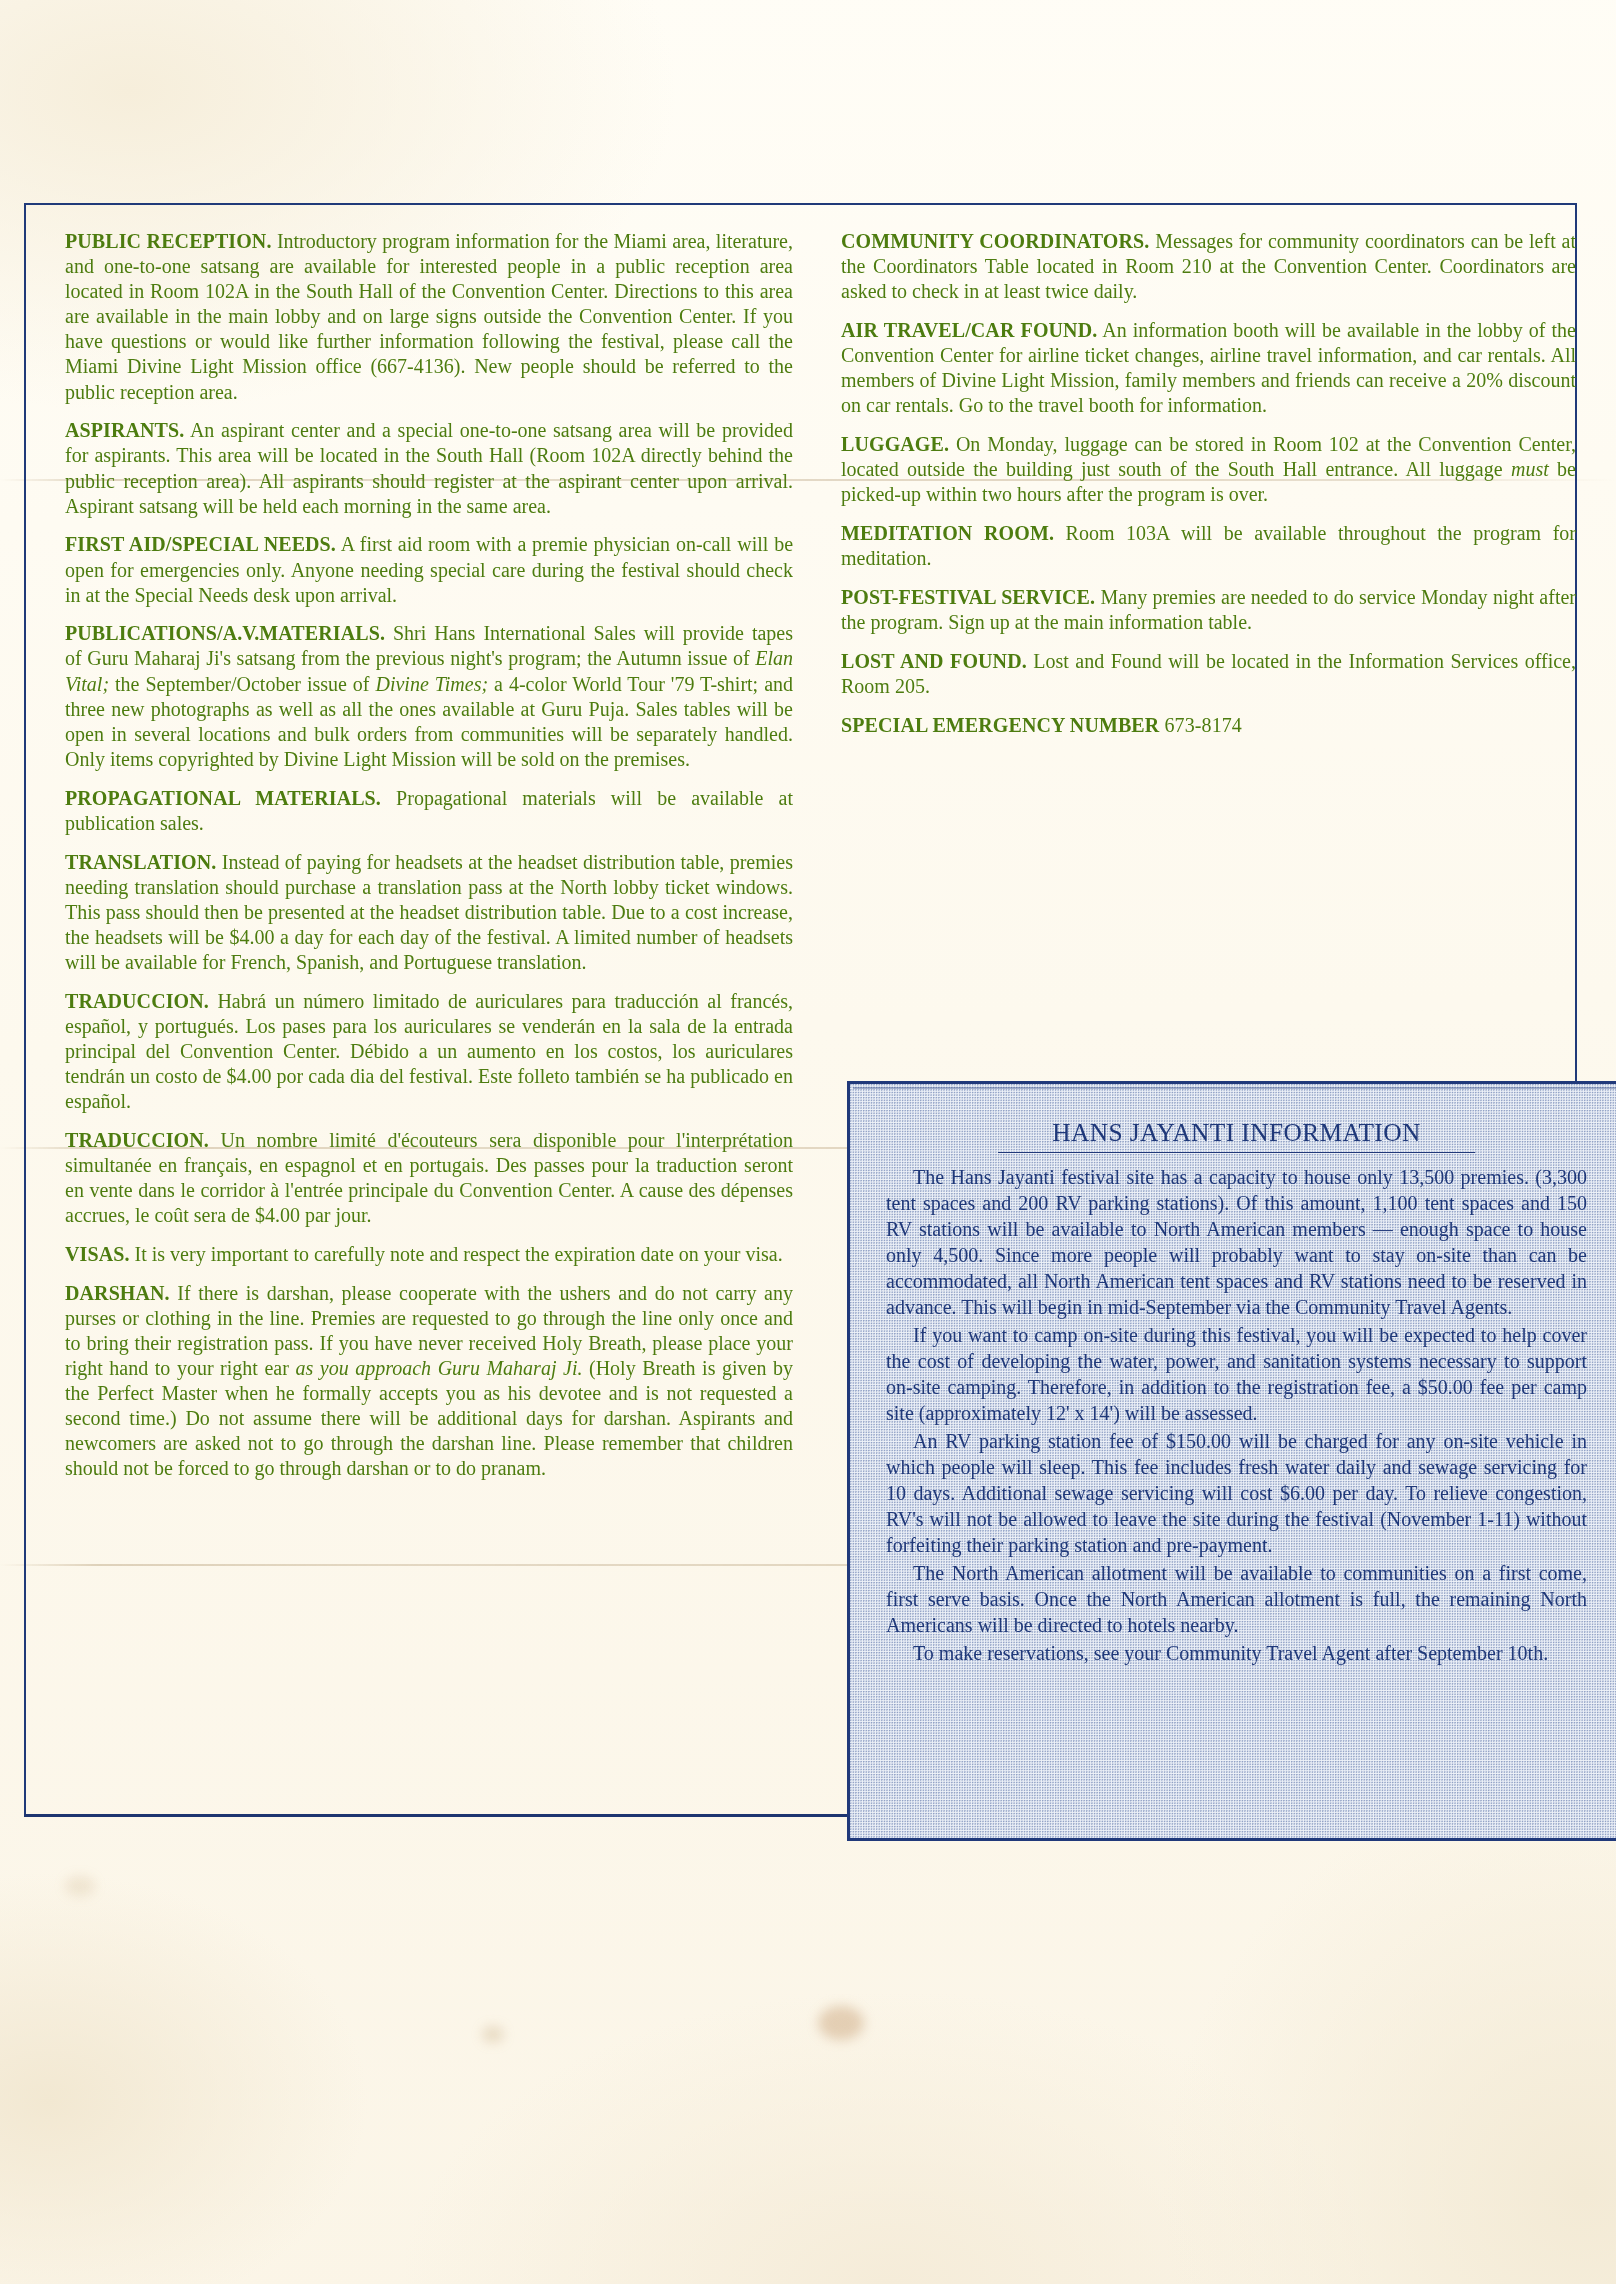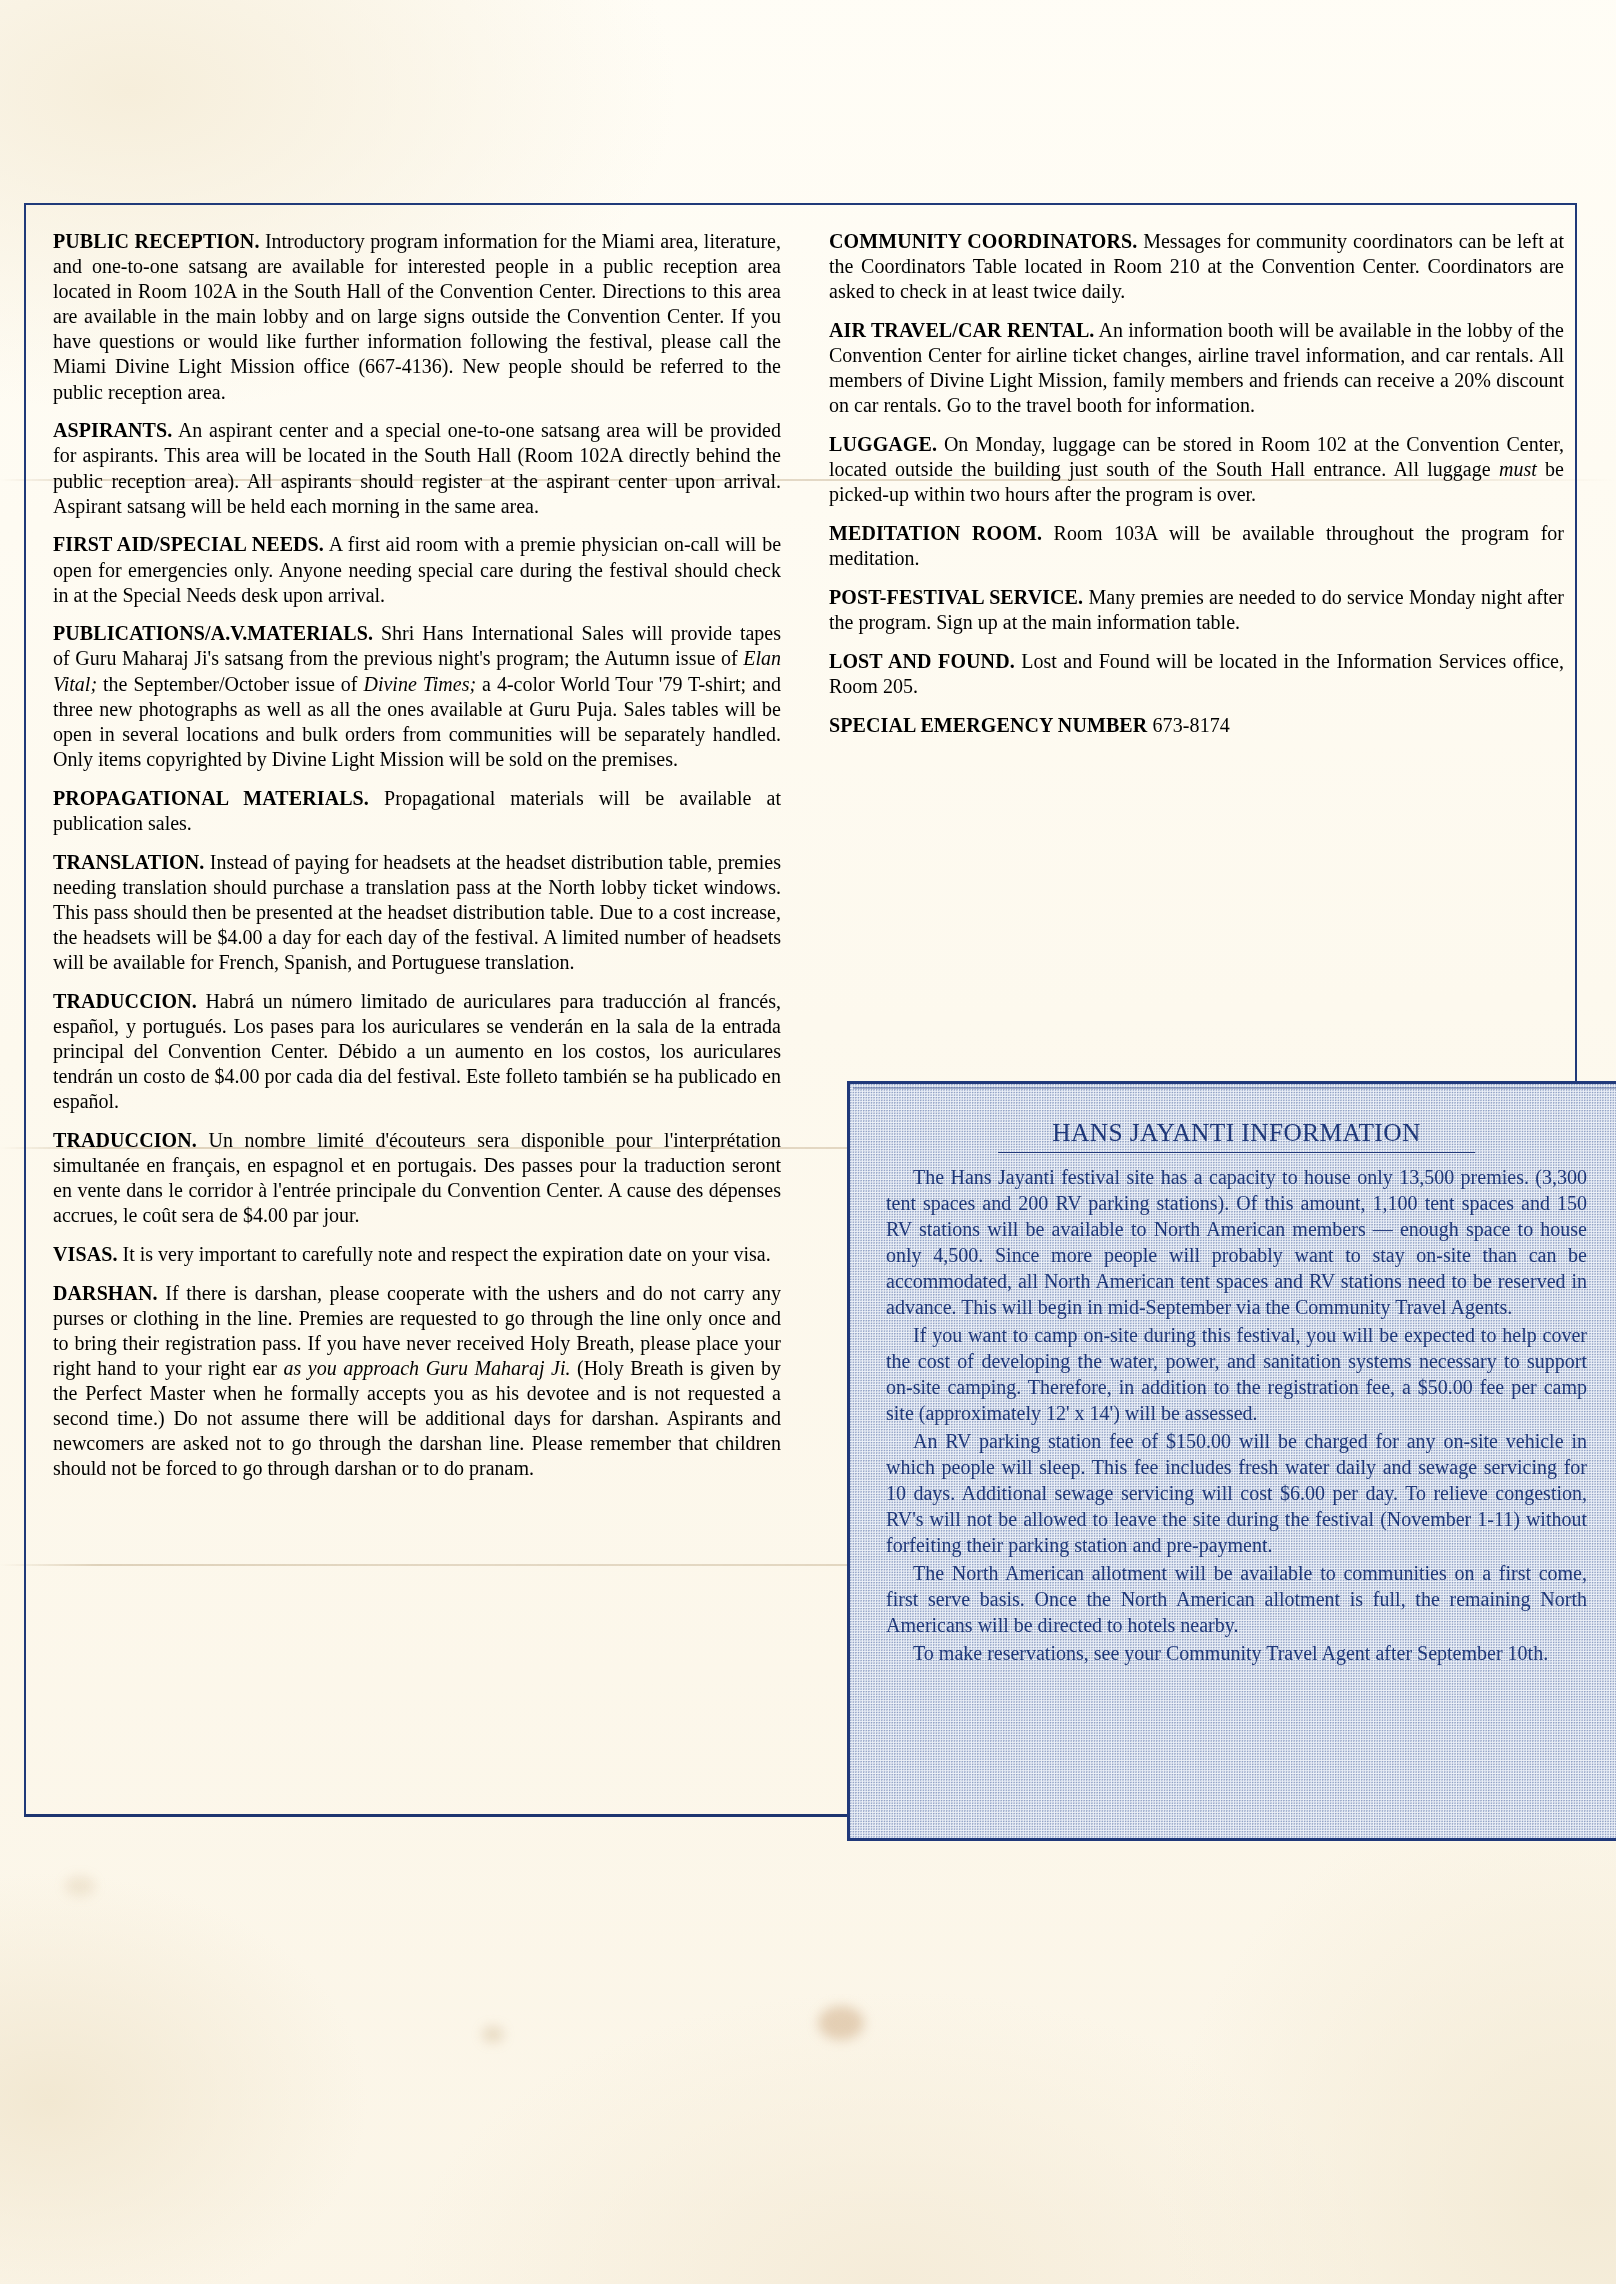--- a/index.html
+++ b/index.html
@@ -42,25 +42,25 @@
     box-sizing:border-box;
   }
   #page-border-bottom-accent{
     position:absolute; left:23.5px; top:1814px; width:853px; height:3.3px;
     background:#1d3570;
   }
 
   
   .col{
     position:absolute;
-    color:#000000;
+    color:#4d7c0f;
     font-size:20px;
     line-height:1.255;
     text-align:justify;
-    -webkit-hyphens:none; hyphens:none;
+    -webkit-hyphens:none; hyphens:none;margin-left:12px;
   }
   #col-left  { left:53px;  top:229px; width:728px; }
   #col-right { left:829px; top:229px; width:735px; }
 
   .sec{ margin:0 0 13.7px 0; }
   .sec:last-child{ margin-bottom:0; }
   .hd{ font-weight:bold; letter-spacing:0.1px; }
   .it{ font-style:italic; }
   .contact{ font-weight:bold; margin:0 0 12.4px 0; text-align:left; letter-spacing:0.1px; }
   .contact .num{ font-weight:normal; }
@@ -129,21 +129,21 @@
     <p class="sec"><span class="hd">PUBLICATIONS/A.V.MATERIALS.</span><span> Shri Hans International Sales will provide tapes of Guru Maharaj Ji's satsang from the previous night's program; the Autumn issue of </span><span class="it">Elan Vital;</span><span> the September/October issue of </span><span class="it">Divine Times;</span><span> a 4-color World Tour '79 T-shirt; and three new photographs as well as all the ones available at Guru Puja. Sales tables will be open in several locations and bulk orders from communities will be separately handled. Only items copyrighted by Divine Light Mission will be sold on the premises.</span></p>
     <p class="sec"><span class="hd">PROPAGATIONAL MATERIALS.</span><span> Propagational materials will be available at publication sales.</span></p>
     <p class="sec"><span class="hd">TRANSLATION.</span><span> Instead of paying for headsets at the headset distribution table, premies needing translation should purchase a translation pass at the North lobby ticket windows. This pass should then be presented at the headset distribution table. Due to a cost increase, the headsets will be $4.00 a day for each day of the festival. A limited number of headsets will be available for French, Spanish, and Portuguese translation.</span></p>
     <p class="sec"><span class="hd">TRADUCCION.</span><span> Habrá un número limitado de auriculares para traducción al francés, español, y portugués. Los pases para los auriculares se venderán en la sala de la entrada principal del Convention Center. Débido a un aumento en los costos, los auriculares tendrán un costo de $4.00 por cada dia del festival. Este folleto también se ha publicado en español.</span></p>
     <p class="sec"><span class="hd">TRADUCCION.</span><span> Un nombre limité d'écouteurs sera disponible pour l'interprétation simultanée en français, en espagnol et en portugais. Des passes pour la traduction seront en vente dans le corridor à l'entrée principale du Convention Center. A cause des dépenses accrues, le coût sera de $4.00 par jour.</span></p>
     <p class="sec"><span class="hd">VISAS.</span><span> It is very important to carefully note and respect the expiration date on your visa.</span></p>
     <p class="sec"><span class="hd">DARSHAN.</span><span> If there is darshan, please cooperate with the ushers and do not carry any purses or clothing in the line. Premies are requested to go through the line only once and to bring their registration pass. If you have never received Holy Breath, please place your right hand to your right ear </span><span class="it">as you approach Guru Maharaj Ji.</span><span> (Holy Breath is given by the Perfect Master when he formally accepts you as his devotee and is not requested a second time.) Do not assume there will be additional days for darshan. Aspirants and newcomers are asked not to go through the darshan line. Please remember that children should not be forced to go through darshan or to do pranam.</span></p>
   </div>
 <div id="col-right" class="col">
     <p class="sec"><span class="hd">COMMUNITY COORDINATORS.</span><span> Messages for community coordinators can be left at the Coordinators Table located in Room 210 at the Convention Center. Coordinators are asked to check in at least twice daily.</span></p>
-    <p class="sec"><span class="hd">AIR TRAVEL/CAR RENTAL.</span><span> An information booth will be available in the lobby of the Convention Center for airline ticket changes, airline travel information, and car rentals. All members of Divine Light Mission, family members and friends can receive a 20% discount on car rentals. Go to the travel booth for information.</span></p>
+    <p class="sec"><span class="hd">AIR TRAVEL/CAR FOUND.</span><span> An information booth will be available in the lobby of the Convention Center for airline ticket changes, airline travel information, and car rentals. All members of Divine Light Mission, family members and friends can receive a 20% discount on car rentals. Go to the travel booth for information.</span></p>
     <p class="sec"><span class="hd">LUGGAGE.</span><span> On Monday, luggage can be stored in Room 102 at the Convention Center, located outside the building just south of the South Hall entrance. All luggage </span><span class="it">must</span><span> be picked-up within two hours after the program is over.</span></p>
     <p class="sec"><span class="hd">MEDITATION ROOM.</span><span> Room 103A will be available throughout the program for meditation.</span></p>
     <p class="sec"><span class="hd">POST-FESTIVAL SERVICE.</span><span> Many premies are needed to do service Monday night after the program. Sign up at the main information table.</span></p>
     <p class="sec"><span class="hd">LOST AND FOUND.</span><span> Lost and Found will be located in the Information Services office, Room 205.</span></p>
     <p class="contact"><span>SPECIAL EMERGENCY NUMBER</span> <span class="num">673-8174</span></p>
   </div>
 
 <div id="hj-box">
   <div id="hj-inner-line"></div>
   <div id="hj-title">HANS JAYANTI INFORMATION</div>

